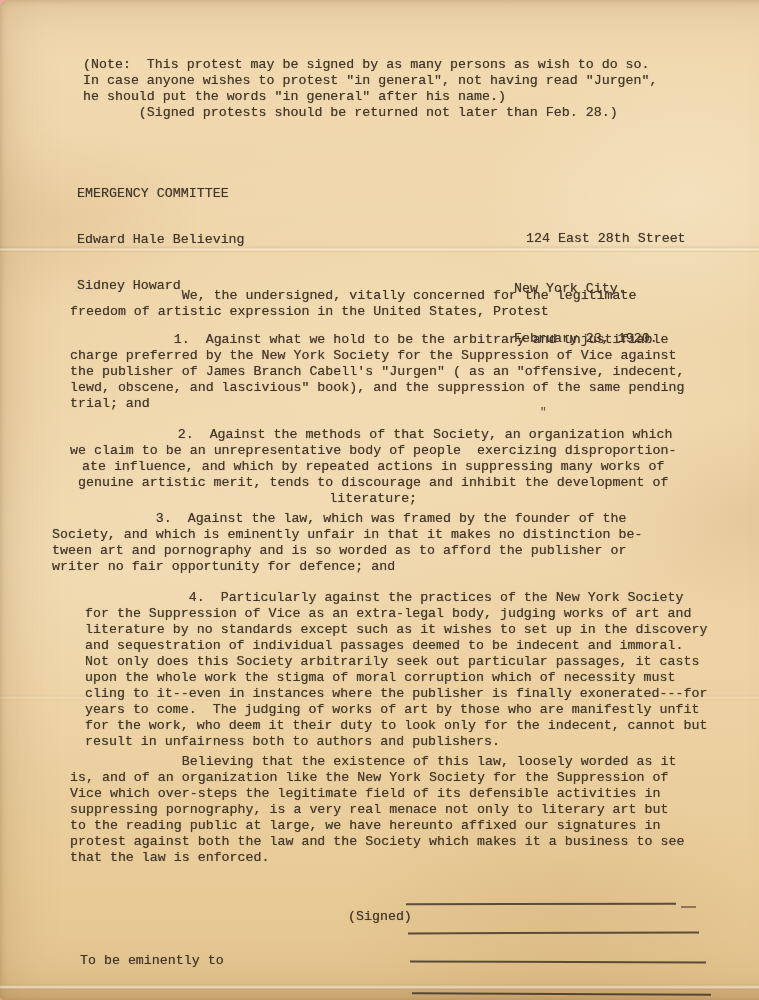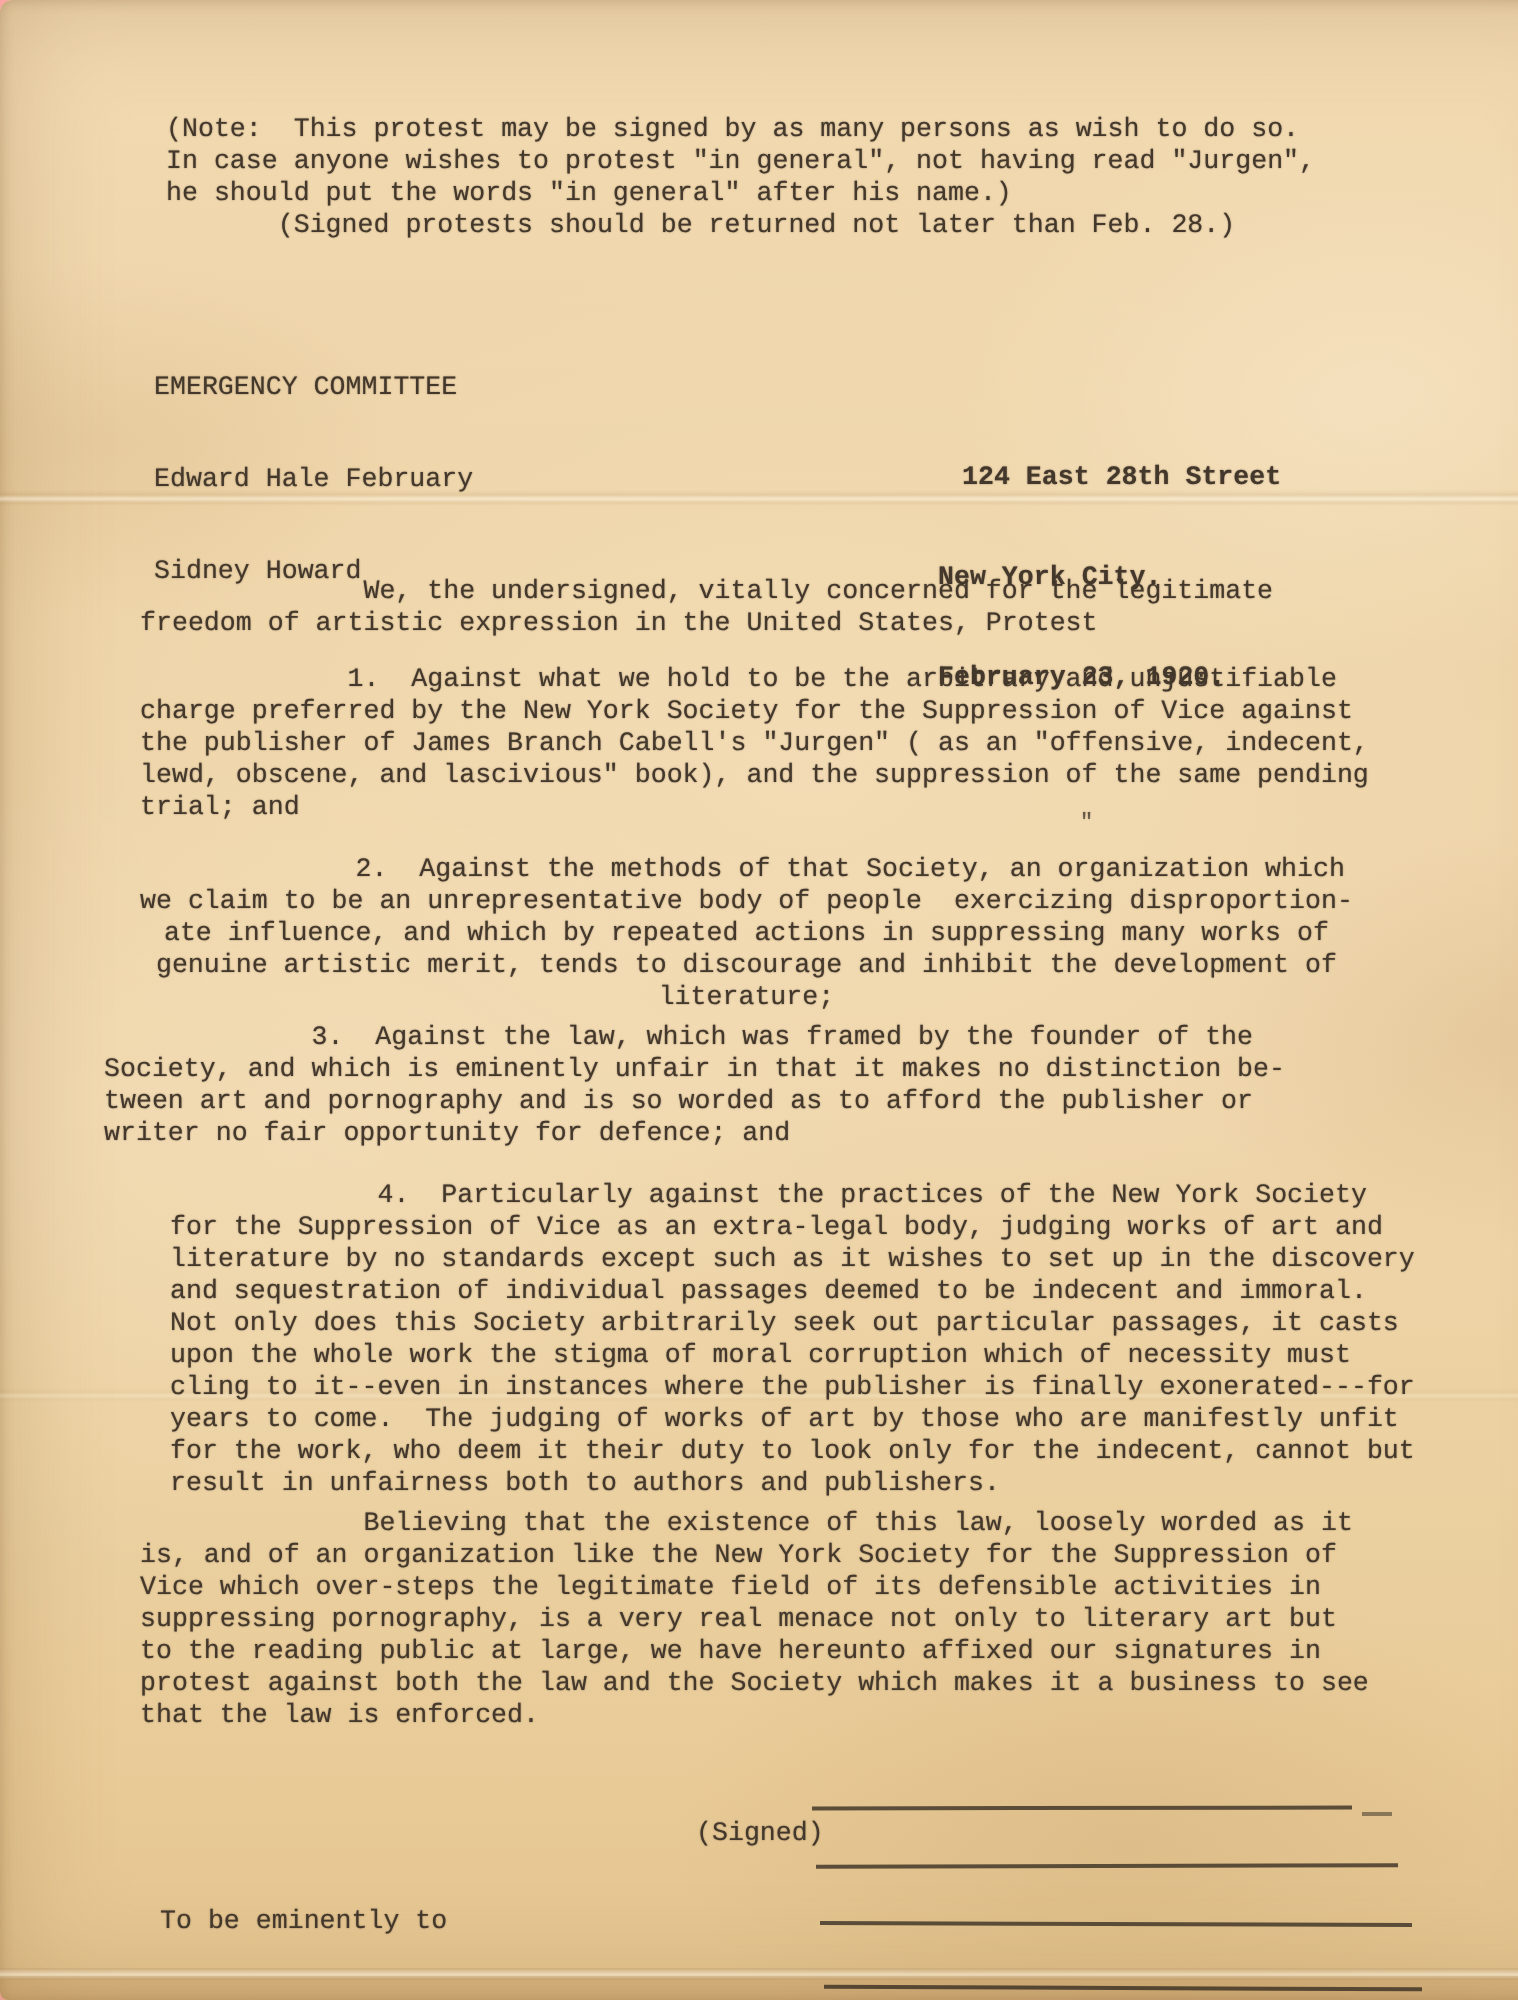--- a/index.html
+++ b/index.html
@@ -40,21 +40,21 @@
   .typed{
     position:absolute;
     white-space:pre;
     font-size:13.3px;
     line-height:16px;
     color:#43382b;
     text-shadow:0 0 0.8px rgba(67,54,40,0.65);
   }
   .note-block{left:83px;top:57px;}
   .committee-block{left:77px;top:155px;line-height:15.4px;}
-  .dateline-block{left:469px;top:197px;line-height:16.8px;font-weight:bold;}
+  .dateline-block{left:514px;top:197px;line-height:16.8px;}
   .dateline-block div:first-child{margin-left:12px;}
   .para-0{left:70px;top:288px;}
   .para-1{left:70px;top:332px;}
   .para-2{left:70px;top:427px;text-align:center;}
   .para-3{left:52px;top:511px;}
   .para-4{left:70px;top:590px;margin-left:15px;}
   .para-5{left:70px;top:754px;}
   .stray-mark{left:540px;top:404px;font-size:11px;opacity:.8;}
   .signed-label{left:348px;top:909px;}
   .return-block{left:80px;top:921px;}
@@ -80,21 +80,21 @@
   <div class="crease crease-bottom"></div>
   <div class="bottom-band"></div>
 
   <div class="typed note-block">(Note:  This protest may be signed by as many persons as wish to do so.
 In case anyone wishes to protest "in general", not having read "Jurgen",
 he should put the words "in general" after his name.)
        (Signed protests should be returned not later than Feb. 28.)</div>
 
   <div class="typed committee-block">
     <div>EMERGENCY COMMITTEE</div>
-    <div>Edward Hale February</div>
+    <div>Edward Hale Believing</div>
     <div>Sidney Howard</div>
   </div>
 
   <div class="typed dateline-block">
     <div>124 East 28th Street</div>
     <div>New York City.</div>
     <div>February 23, 1920.</div>
   </div>
 
   <div class="typed para-0">              We, the undersigned, vitally concerned for the legitimate

